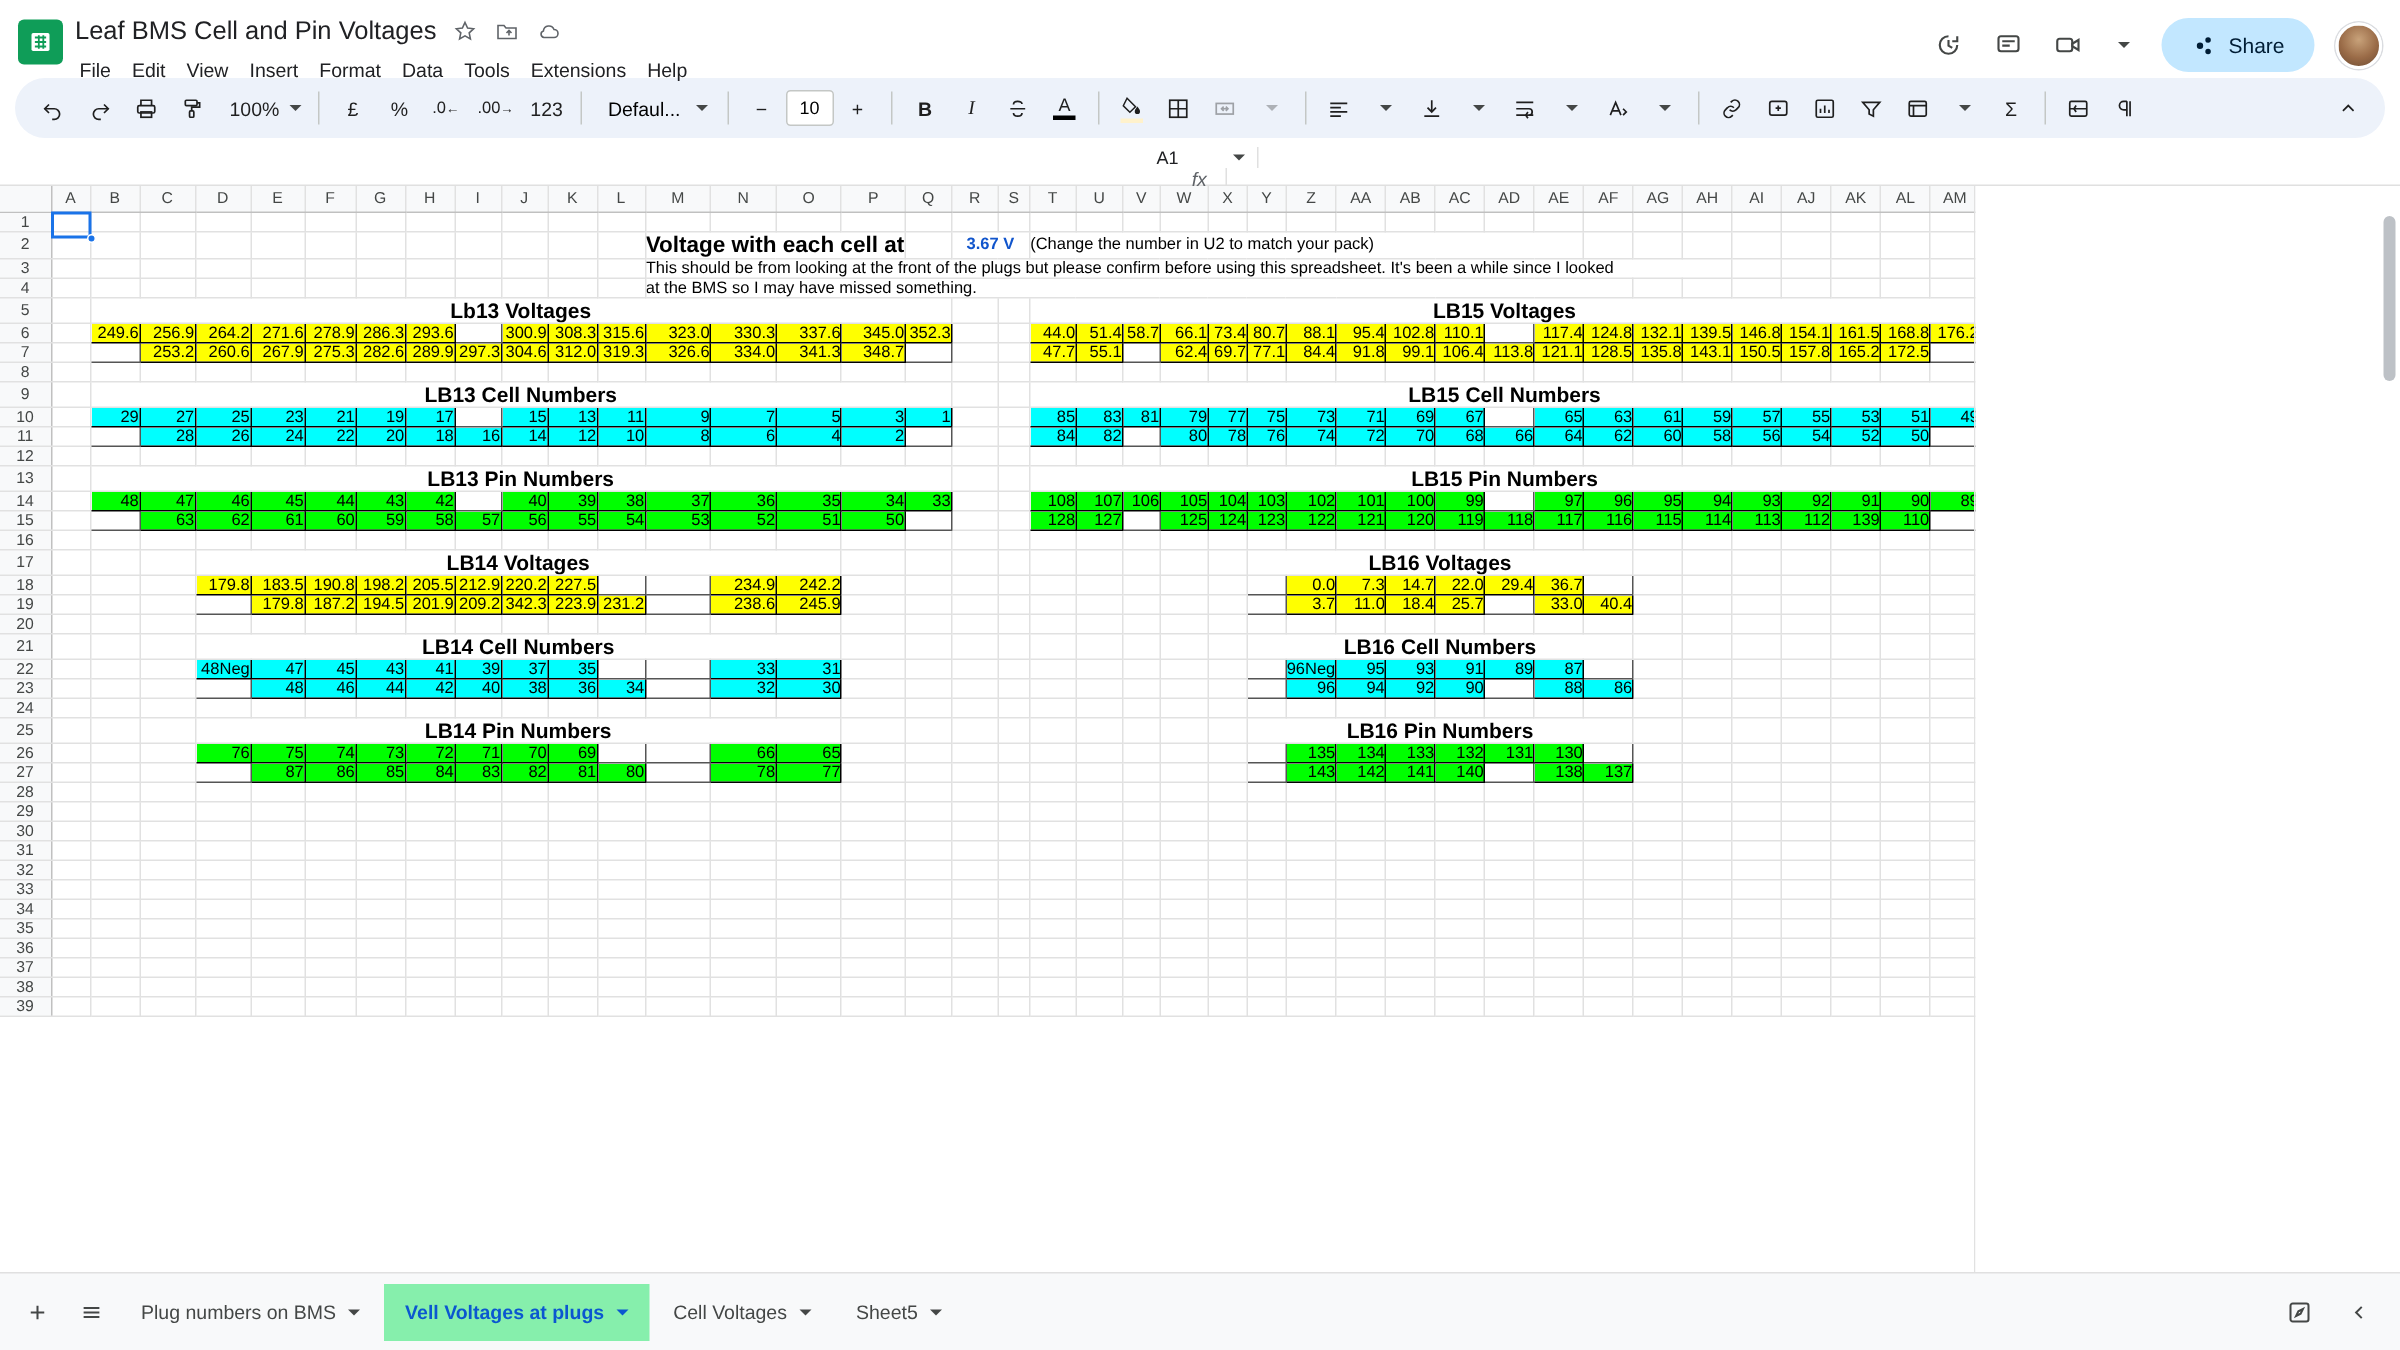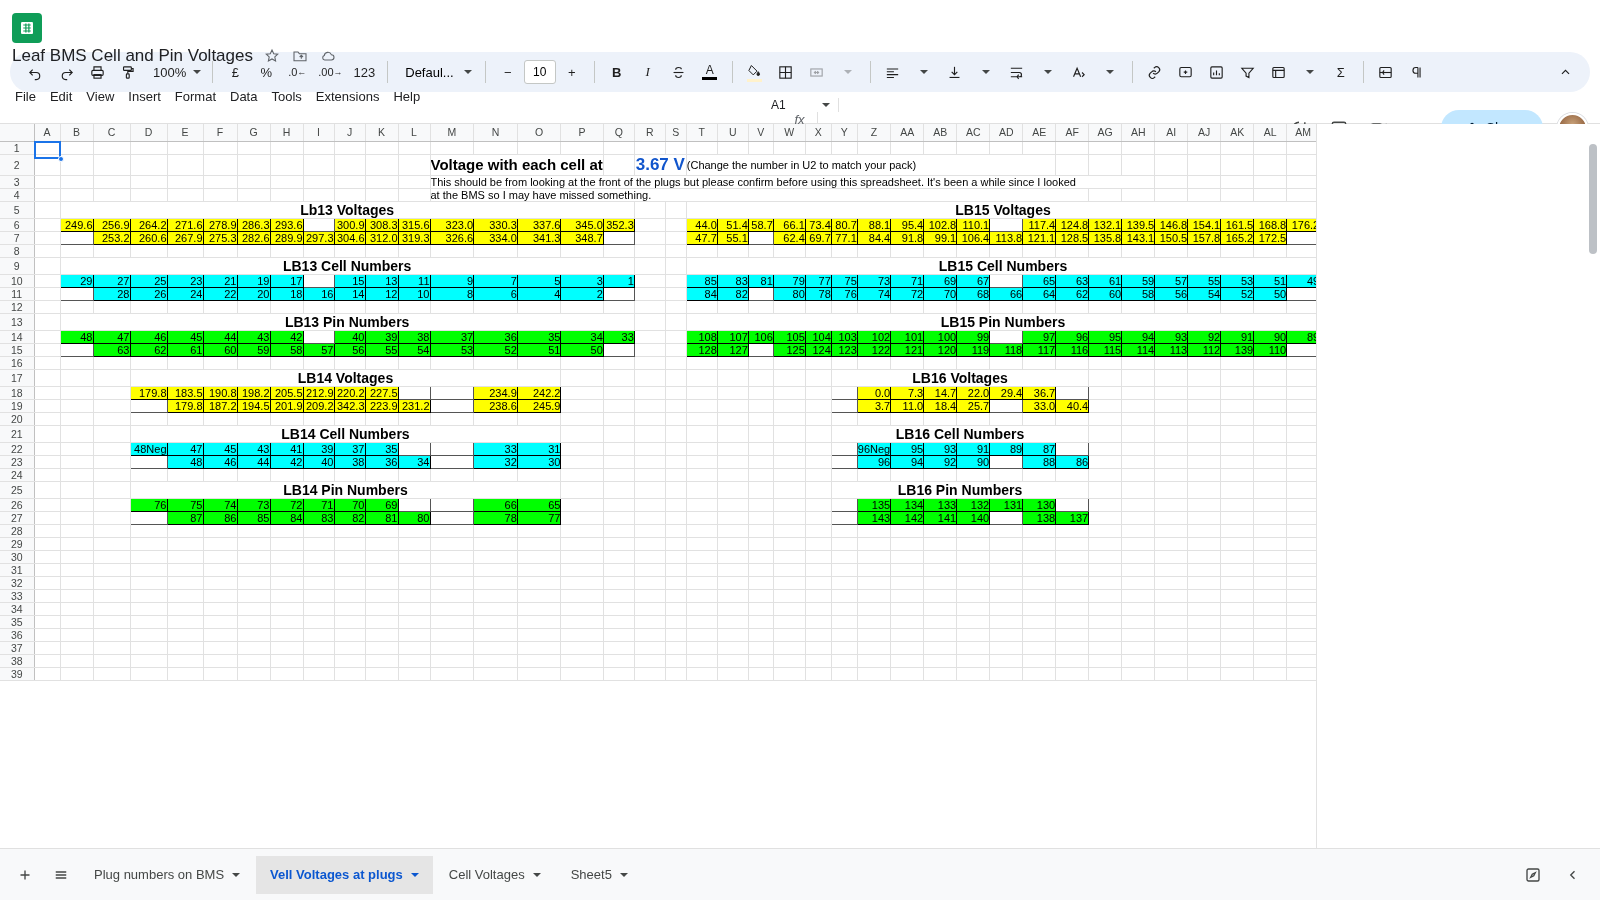--- a/index.html
+++ b/index.html
@@ -6,33 +6,33 @@
   html, body {
     margin: 0; padding: 0;
     width: 1600px; height: 900px;
     overflow: hidden;
     font-family: "Liberation Sans", sans-serif;
     background: #fff;
     -webkit-font-smoothing: antialiased;
   }
 
   
-  .topbar { height: 52px; display: flex; align-items: flex-start; padding: 8px 12px 0 12px; background:#fff;flex-direction:column; }
+  .topbar { height: 52px; display: flex; align-items: flex-start; padding: 8px 12px 0 12px; background:#fff; }
   .doc-icon {
     width: 30px; height: 30px; margin-top: 5px; margin-right: 8px;
     background: #0F9D58; border-radius: 4px;
     display:flex; align-items:center; justify-content:center; flex:0 0 auto;
   }
   .doc-icon svg { width: 18px; height: 18px; }
   .title-block { flex: 0 0 auto; }
   .title-row { display:flex; align-items:center; gap:10px; height: 26px; }
   .doc-title { font-size: 17px; color:#202124; letter-spacing:0; white-space:nowrap; }
   .title-ico { width:18px; height:18px; color:#5f6368; display:inline-flex; align-items:center; justify-content:center; cursor:pointer;}
   .title-ico svg { width:16px; height:16px; fill:none; stroke:#5f6368; stroke-width:1.6; }
-  .menu-row { display:flex; gap:0px; margin-top:18px; margin-left:-4px;}
+  .menu-row { display:flex; gap:0px; margin-top:3px; margin-left:-4px;}
   .menu-row div {
     font-size: 13px; color:#202124; padding: 2px 7px; border-radius: 4px; cursor:pointer; white-space:nowrap;
   }
 
   .topbar-right { margin-left:auto; display:flex; align-items:center; gap:4px; padding-top:4px; }
   .tb-icon { width:36px; height:36px; border-radius:50%; display:flex; align-items:center; justify-content:center; cursor:pointer;}
   .tb-icon svg { width:20px; height:20px; stroke:#444746; fill:none; stroke-width:1.7; }
   .share-btn {
     display:flex; align-items:center; gap:8px;
     background:#c2e7ff; color:#001d35; border:none; border-radius:18px;
@@ -100,21 +100,21 @@
     font-size:11px; color:#000; overflow:hidden; white-space:nowrap;
     vertical-align: middle;
   }
   
   td.yel { background:#ffff00; border:1px solid #000 !important; text-align:right; padding-right:3px; font-size:11px;}
   td.cyn { background:#00ffff; border:1px solid #000 !important; text-align:right; padding-right:3px; font-size:11px;}
   td.grn { background:#00ff00; border:1px solid #000 !important; text-align:right; padding-right:3px; font-size:11px;}
   td.wht { background:#ffffff; border:1px solid #555 !important; }
   td.hdr { font-weight:bold; font-size:14px; text-align:center; color:#000; }
   td.ttl { font-weight:bold; font-size:15px; color:#000; text-align:right; white-space:nowrap;}
-  td.ttlblue { font-weight:bold; font-size:17px; color:#1155cc; text-align:center;}
+  td.ttlblue { font-weight:bold; font-size:11px; color:#1155cc; text-align:center;}
   td.note { font-size:11px; color:#000; white-space:nowrap; }
 
   
   .sel-cell { position:absolute; border:2px solid #1a73e8; box-sizing:border-box; pointer-events:none; }
   .sel-handle { position:absolute; width:6px; height:6px; background:#1a73e8; border:1px solid #fff; border-radius:50%; }
 
   
   .vscroll { position:absolute; right:2px; top:20px; width:10px; height:700px; }
   .vscroll .thumb { width:8px; height:110px; background:#bdc1c6; border-radius:5px; margin:0 auto; }
 
@@ -126,21 +126,21 @@
   .sheetbar {
     position:absolute; bottom:0; left:0; width:1600px; height:52px; background:#f8f9fa;
     border-top:1px solid #e0e0e0; display:flex; align-items:center; padding-left:8px; gap:2px;
   }
   .sb-icon { width:34px;height:34px;border-radius:50%;display:flex;align-items:center;justify-content:center;cursor:pointer;color:#444746;}
   .sb-icon svg{width:18px;height:18px;stroke:#444746;fill:none;stroke-width:1.8;}
   .tab {
     display:flex; align-items:center; gap:8px; height:38px; padding: 0 14px; font-size:13px; color:#444746;
     cursor:pointer; white-space:nowrap;
   }
-  .tab.active { background:#e5e5e5; color:#0b57d0; font-weight:bold; }
+  .tab.active { background:#86efac; color:#0b57d0; font-weight:bold; }
   .tab .caret { border-top-color:#444746; }
   .tab.active .caret { border-top-color:#0b57d0; }
   .sheetbar-right { margin-left:auto; display:flex; align-items:center; padding-right:10px; gap:6px;}
 </style>
 </head>
 <body>
 
 <div class="topbar">
   <div class="doc-icon">
     <svg viewBox="0 0 24 24">

